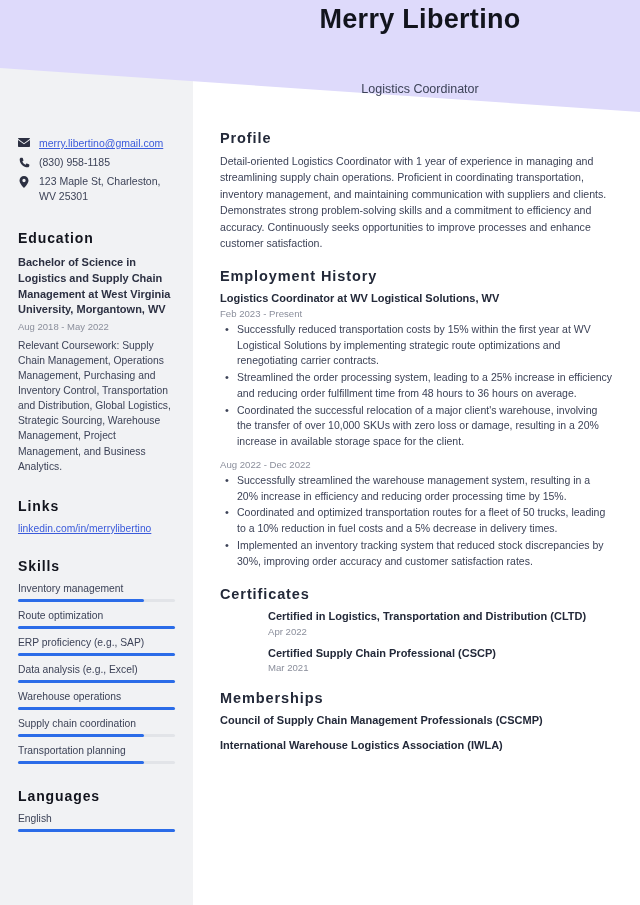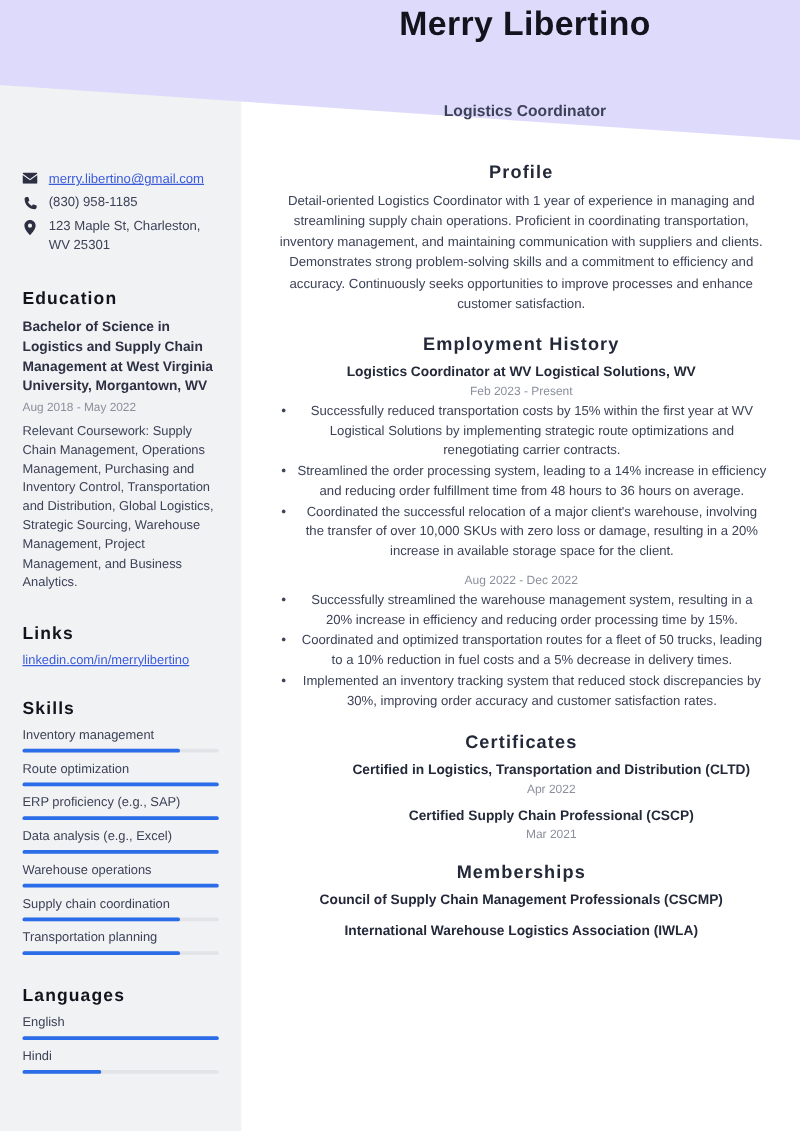--- a/index.html
+++ b/index.html
@@ -23,21 +23,21 @@
   .banner-inner {
     position:absolute; top:0; left:200px; width:440px; height:100px;
     display:flex; flex-direction:column; align-items:center; justify-content:center;
     z-index:3;
     gap:47px;
   }
   .name {
     font-size:27px; font-weight:bold; color:#12141d; letter-spacing:.3px;
     line-height:1.12;
   }
-  .job-title { font-size:12.5px; color:#3c4257; margin-top:1px;font-weight:bold; }
+  .job-title { font-size:12.5px; color:#3c4257; margin-top:1px; }
 
   
   .sidebar {
     position:absolute; top:0; left:0; width:193px; height:905px;
     background:#F1F2F4; z-index:1;
     padding:136px 18px 0 18px;
   }
   .contact-list { margin-bottom:26px; }
   .contact-row {
     display:flex; align-items:flex-start; gap:9px; margin-bottom:4px;
@@ -70,21 +70,21 @@
   .skill { margin-bottom:8px; }
   .skill-name { font-size:10.3px; color:#3c4257; margin-bottom:5px; }
   .bar { height:3px; width:100%; background:#E2E4E8; border-radius:2px; }
   .bar > i { display:block; height:3px; background:#2B6CE8; border-radius:2px; }
 
   
   .main {
     position:absolute; top:0; left:200px; width:440px; height:905px;
     padding:130px 26px 0 20px; z-index:1;
   }
-  .sec { margin-bottom:17px;text-align:center; }
+  .sec { margin-bottom:17px; }
   .sec-head {
     font-size:14.5px; font-weight:bold; color:#232939;
     letter-spacing:.9px; margin-bottom:7px;
   }
   .para { font-size:10.6px; line-height:1.55; color:#3c4257; }
 
   .job { margin-bottom:9px; }
   .job-h { font-size:11px; font-weight:bold; color:#232939; line-height:1.4; }
   .job-d { font-size:9.6px; color:#8b8f9c; margin:1px 0 3px; }
   ul.bul { list-style:none; margin:0; padding:0; }
@@ -203,26 +203,20 @@
     </div>
 
     <div class="side-block">
       <div class="side-head">Languages</div>
       <div class="skill">
         <div class="skill-name">English</div>
         <div class="bar">
             <i style="width: 100%;"></i>
           </div>
       </div>
-      <div class="skill">
-        <div class="skill-name">Hindi</div>
-        <div class="bar">
-            <i style="width: 40%;"></i>
-          </div>
-      </div>
     </div>
 
   </aside>
 
   <div class="banner"></div>
   <div class="banner-inner">
     <div class="name">Merry Libertino</div>
     <div class="job-title">Logistics Coordinator</div>
   </div>
 
@@ -234,21 +228,21 @@
     </section>
 
     <section class="sec">
       <div class="sec-head">Employment History</div>
 
       <div class="job">
         <div class="job-h">Logistics Coordinator at WV Logistical Solutions, WV</div>
         <div class="job-d">Feb 2023 - Present</div>
         <ul class="bul">
           <li>Successfully reduced transportation costs by 15% within the first year at WV Logistical Solutions by implementing strategic route optimizations and renegotiating carrier contracts.</li>
-          <li>Streamlined the order processing system, leading to a 14% increase in efficiency and reducing order fulfillment time from 48 hours to 36 hours on average.</li>
+          <li>Streamlined the order processing system, leading to a 25% increase in efficiency and reducing order fulfillment time from 48 hours to 36 hours on average.</li>
           <li>Coordinated the successful relocation of a major client's warehouse, involving the transfer of over 10,000 SKUs with zero loss or damage, resulting in a 20% increase in available storage space for the client.</li>
         </ul>
       </div>
 
       <div class="job">
         <div class="job-d">Aug 2022 - Dec 2022</div>
         <ul class="bul">
           <li>Successfully streamlined the warehouse management system, resulting in a 20% increase in efficiency and reducing order processing time by 15%.</li>
           <li>Coordinated and optimized transportation routes for a fleet of 50 trucks, leading to a 10% reduction in fuel costs and a 5% decrease in delivery times.</li>
           <li>Implemented an inventory tracking system that reduced stock discrepancies by 30%, improving order accuracy and customer satisfaction rates.</li>

